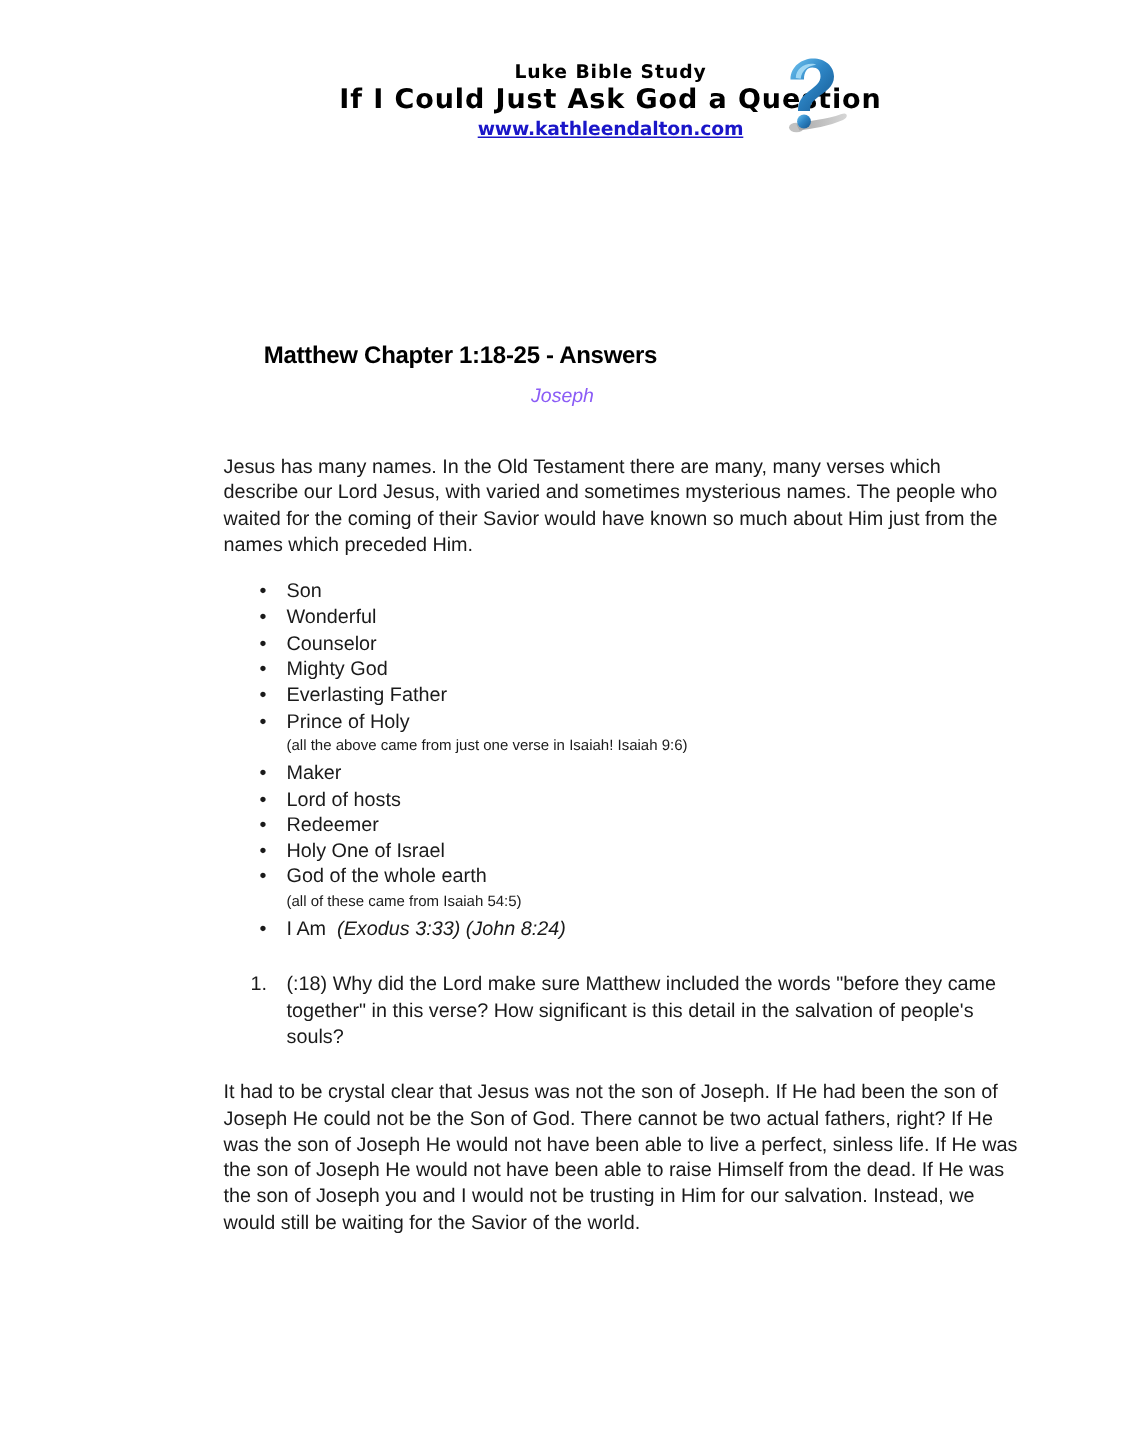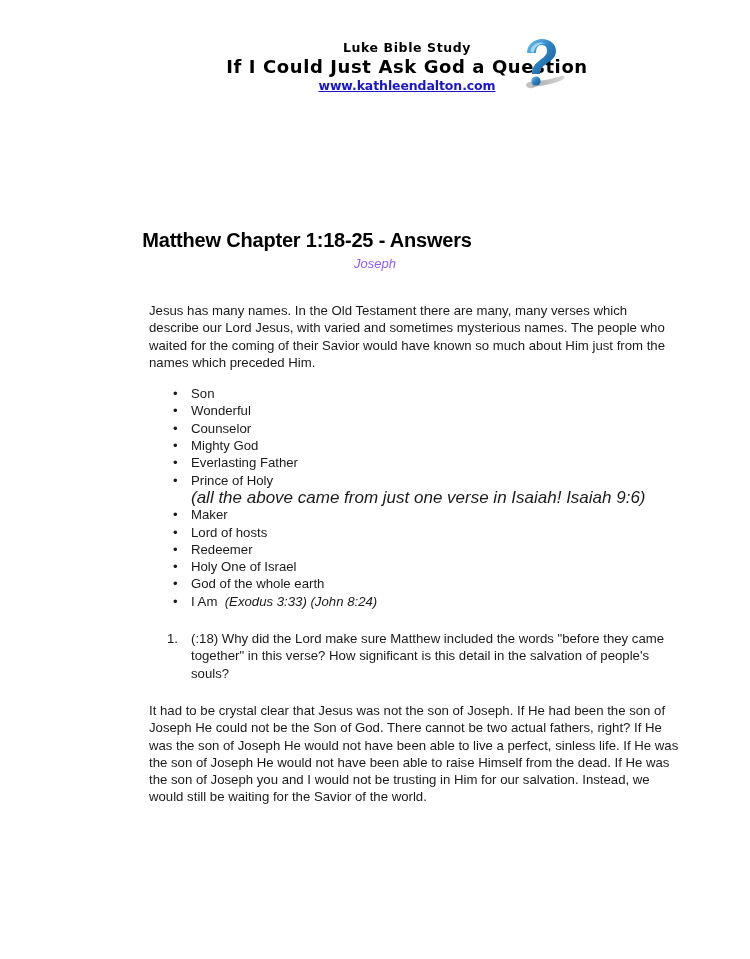--- a/index.html
+++ b/index.html
@@ -70,21 +70,21 @@
 
   
   .doc-title {
     position: absolute;
     top: 229px;
     left: 0;
     width: 614px;
     text-align: center;
     font-family: "Liberation Sans", sans-serif;
     font-weight: bold;
-    font-size: 20px;
+    font-size: 16px;
     letter-spacing: -0.2px;
     color: #000000;
   }
   .doc-subtitle {
     position: absolute;
     top: 256px;
     left: 0;
     width: 750px;
     text-align: center;
     font-family: "Liberation Sans", sans-serif;
@@ -124,22 +124,21 @@
     color: #1a1a1a;
   }
   ul.names li.bullet-row .bullet-dot {
     position: absolute;
     left: 24px;
     top: 0;
     font-size: 13.2px;
     line-height: 17.3px;
   }
   .note-italic {
-    font-style: italic;
-    font-size: 17px;
+    font-size: 10px;
     line-height: 17.3px;
     padding-left: 42px;
     color: #1a1a1a;
   }
   .ref-italic {
     font-style: italic;
   }
 
   ol.questions {
     list-style: none;
@@ -256,20 +255,21 @@
       <li class="bullet-row">
         <span class="bullet-dot">•</span>
         <span>Holy One of Israel</span>
       </li>
       <li class="bullet-row">
         <span class="bullet-dot">•</span>
         <span>God of the whole earth</span>
       </li>
     </ul>
 
+    <div class="note-italic">(all of these came from Isaiah 54:5)</div>
 
     <ul class="names">
       <li class="bullet-row">
         <span class="bullet-dot">•</span>
         <span>I Am</span><span>&nbsp;&nbsp;</span><span class="ref-italic">(Exodus 3:33) (John 8:24)</span>
       </li>
     </ul>
 
     <div class="spacer-20"></div>
 

